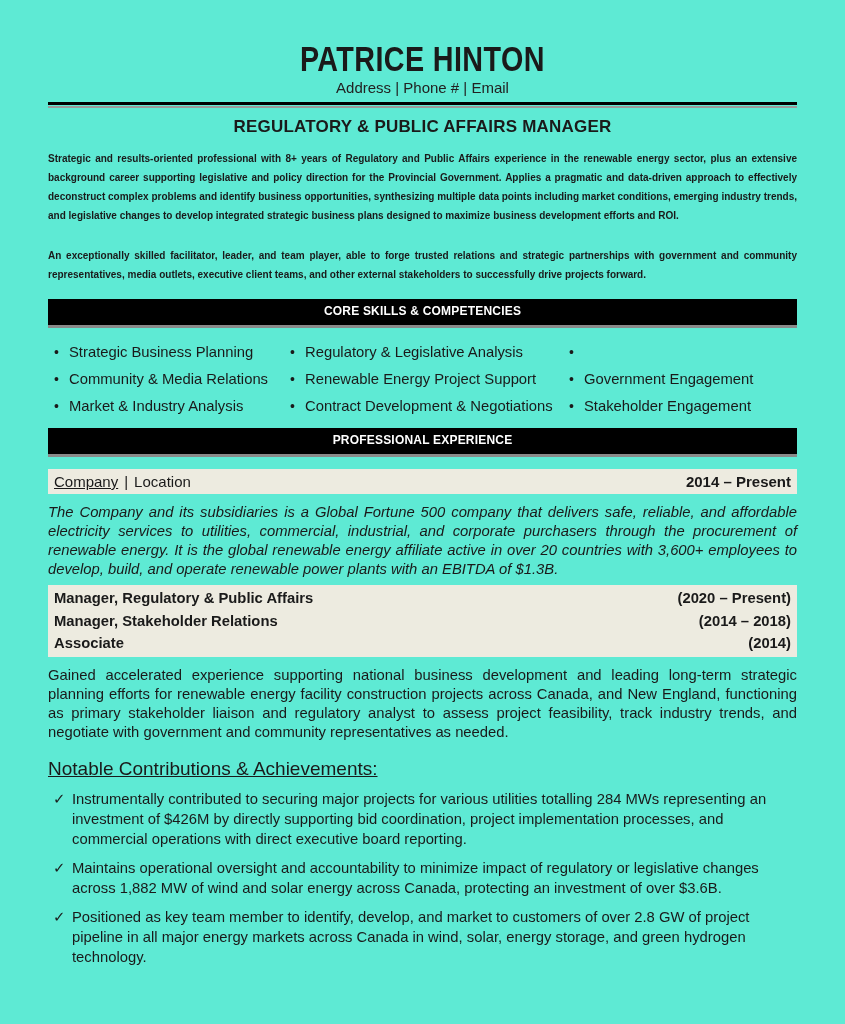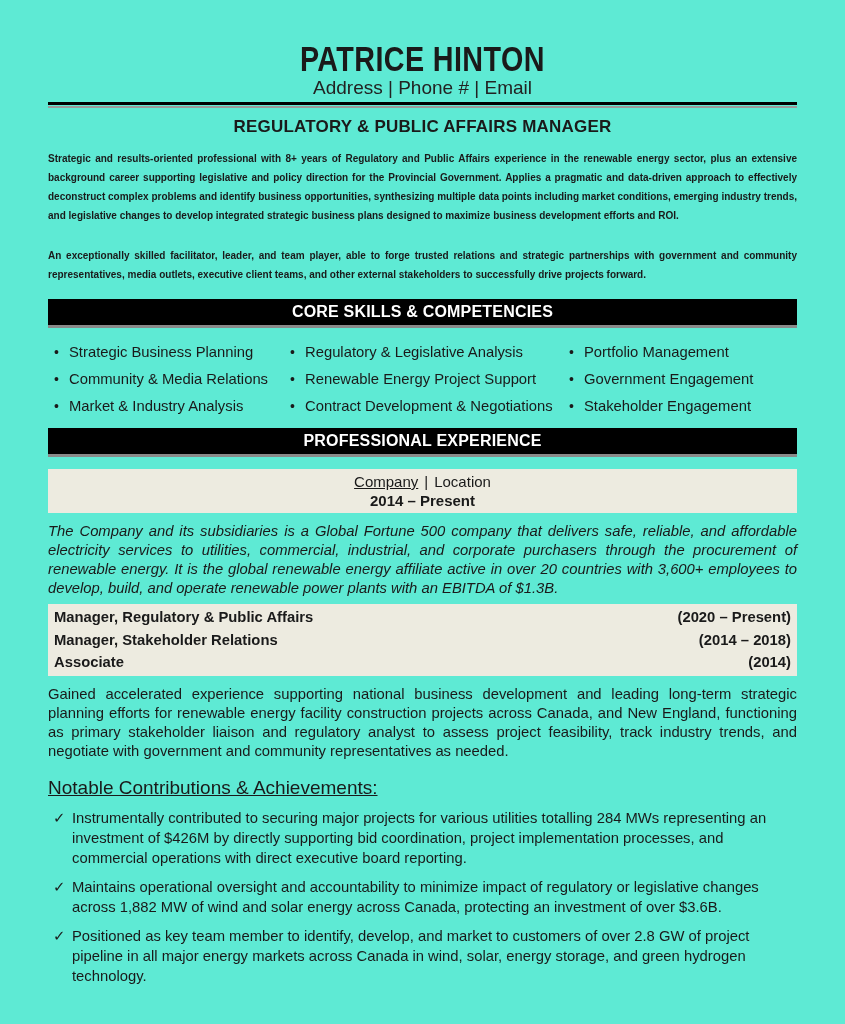--- a/index.html
+++ b/index.html
@@ -25,21 +25,21 @@
     font-size: 35px;
     font-weight: 700;
     letter-spacing: 0.5px;
     line-height: 38px;
     display: inline-block;
     transform: scaleX(0.82);
     transform-origin: center;
     white-space: nowrap;
   }
   .contact-line {
-    font-size: 19px;
+    font-size: 15px;
     line-height: 18px;
     margin-top: 1px;
     color: #222;
   }
   .header-rule {
     margin-top: 5px;
     height: 1px;
     border-top: 3px solid #000000;
     border-bottom: 2px solid #9b9b9b;
   }
@@ -61,21 +61,21 @@
   }
   .para.second { margin-top: 21px; }
 
   
   .section-banner {
     margin-top: 15px;
     background: #000000;
     color: #ffffff;
     text-align: center;
     font-weight: 700;
-    font-size: 16px;
+    font-size: 12px;
     line-height: 23px;
     padding: 1px 0 2px 0;
     border-bottom: 3px solid #8a8a8a;
     letter-spacing: 0.2px;
   }
   .section-banner.experience { margin-top: 8px; }
 
   
   .skills-grid {
     margin-top: 11px;
@@ -99,21 +99,20 @@
   
   .company-row {
     margin-top: 12px;
     background: #EDEBE0;
     display: flex;
     justify-content: space-between;
     align-items: center;
     padding: 3px 6px 3px 6px;
     font-size: 15px;
     line-height: 19px;
-    flex-direction: column;
   }
   .company-name { text-decoration: underline; }
   .company-sep { margin: 0 6px; }
   .company-dates { font-weight: 700; }
 
   .company-description {
     font-style: italic;
     font-size: 14.8px;
     line-height: 19px;
     text-align: justify;
@@ -210,21 +209,20 @@
         <span>Renewable Energy Project Support</span>
       </div>
       <div class="skill-item">
         <span class="skill-bullet">•</span>
         <span>Contract Development &amp; Negotiations</span>
       </div>
     </div>
     <div>
       <div class="skill-item">
         <span class="skill-bullet">•</span>
-        <span>Portfolio Management</span>
       </div>
       <div class="skill-item">
         <span class="skill-bullet">•</span>
         <span>Government Engagement</span>
       </div>
       <div class="skill-item">
         <span class="skill-bullet">•</span>
         <span>Stakeholder Engagement</span>
       </div>
     </div>

